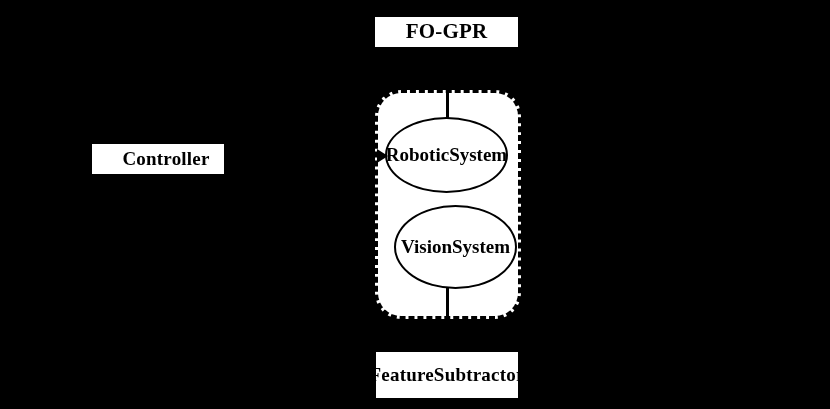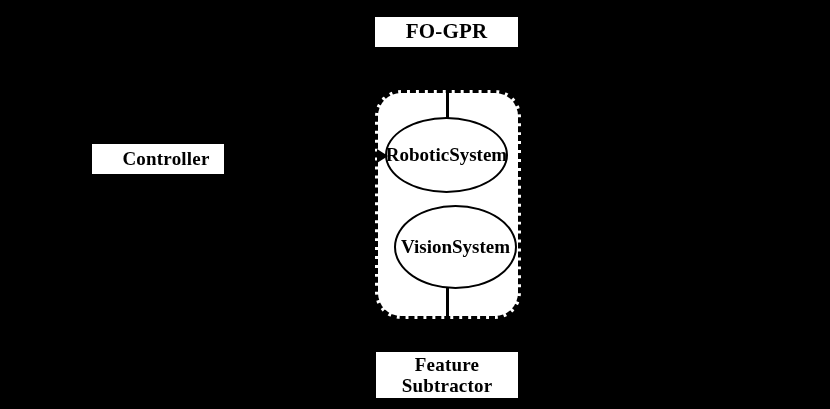--- a/index.html
+++ b/index.html
@@ -37,21 +37,21 @@
     font-size: 19px;
     padding-left: 16px;
   }
   #box-subtractor {
     left: 583px; top: 144px; width: 132px; height: 30px;
     font-size: 19px;
   }
   #box-feature-extractor {
     left: 376px; top: 352px; width: 142px; height: 46px;
     font-size: 19px;
-    flex-direction: column;
+    flex-direction: row;
   }
   #box-feature-extractor span { display: block; }
 
   
   #fogpr-group {
     position: absolute;
     left: 375px; top: 90px;
     width: 146px; height: 229px;
     background: #ffffff;
     border: 3px dashed #000000;

